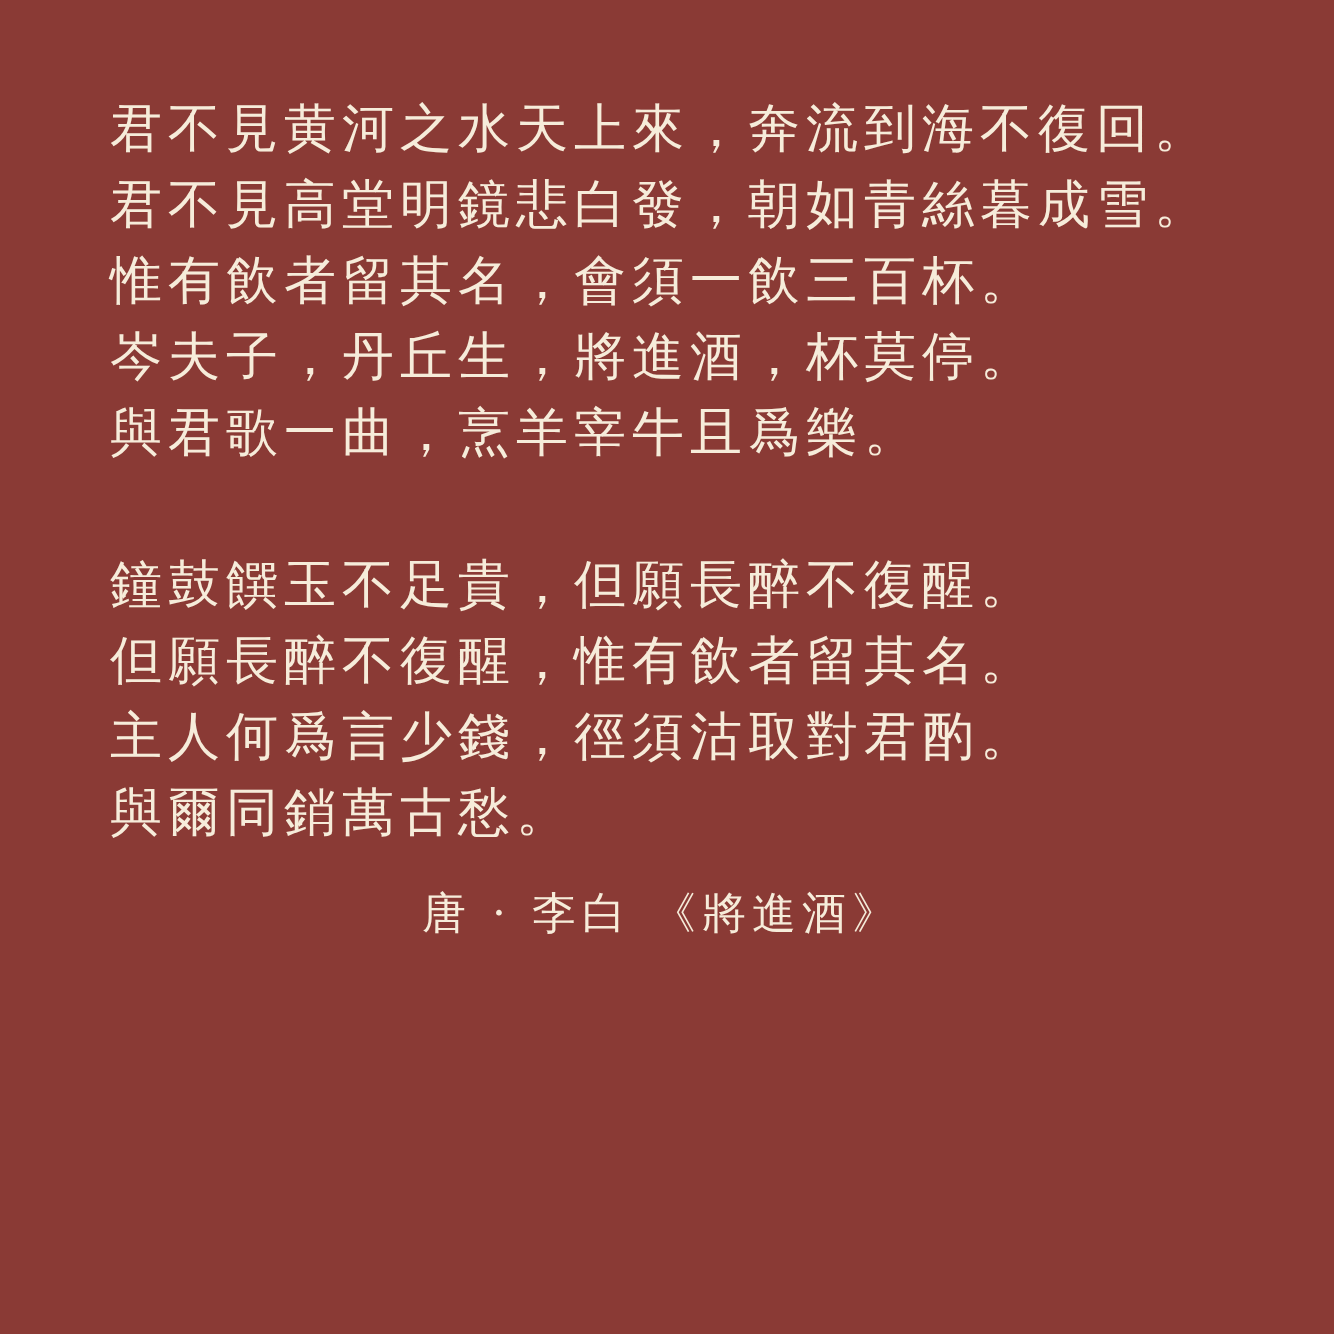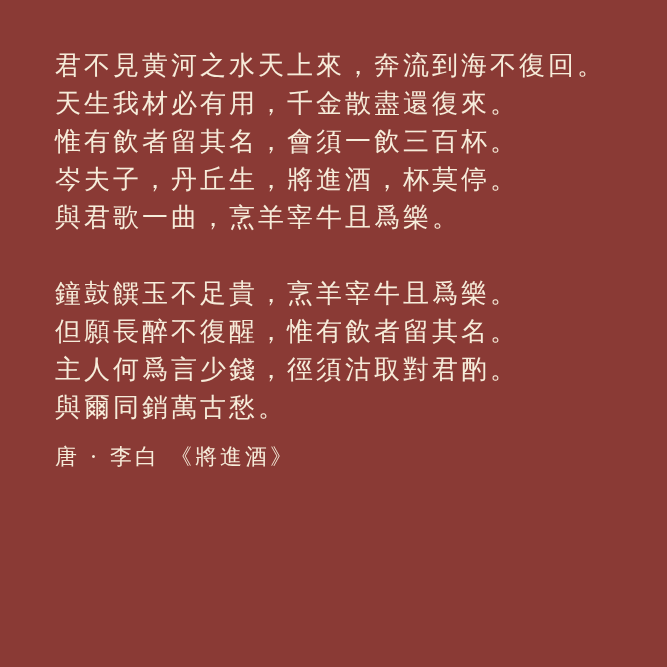--- a/index.html
+++ b/index.html
@@ -31,38 +31,38 @@
     font-weight: 400;
   }
   .stanza-gap {
     height: 38px;
   }
   .attribution {
     margin-top: 16px;
     padding-right: 26px;
     font-size: 22px;
     letter-spacing: 3px;
-    text-align: left;
+    text-align: center;
     white-space: nowrap;
   }
 </style>
 </head>
 <body>
 
 <div class="page">
   <div class="poem">
     <div class="stanza">
       <div class="line">君不見黄河之水天上來，奔流到海不復回。</div>
-      <div class="line">天生我材必有用，千金散盡還復來。</div>
+      <div class="line">君不見高堂明鏡悲白發，朝如青絲暮成雪。</div>
       <div class="line">惟有飲者留其名，會須一飲三百杯。</div>
       <div class="line">岑夫子，丹丘生，將進酒，杯莫停。</div>
       <div class="line">與君歌一曲，烹羊宰牛且爲樂。</div>
     </div>
     <div class="stanza-gap"></div>
     <div class="stanza">
-      <div class="line">鐘鼓饌玉不足貴，烹羊宰牛且爲樂。</div>
+      <div class="line">鐘鼓饌玉不足貴，但願長醉不復醒。</div>
       <div class="line">但願長醉不復醒，惟有飲者留其名。</div>
       <div class="line">主人何爲言少錢，徑須沽取對君酌。</div>
       <div class="line">與爾同銷萬古愁。</div>
     </div>
   </div>
   <div class="attribution">唐 · 李白 《將進酒》</div>
 </div>
 
 </body></html>

